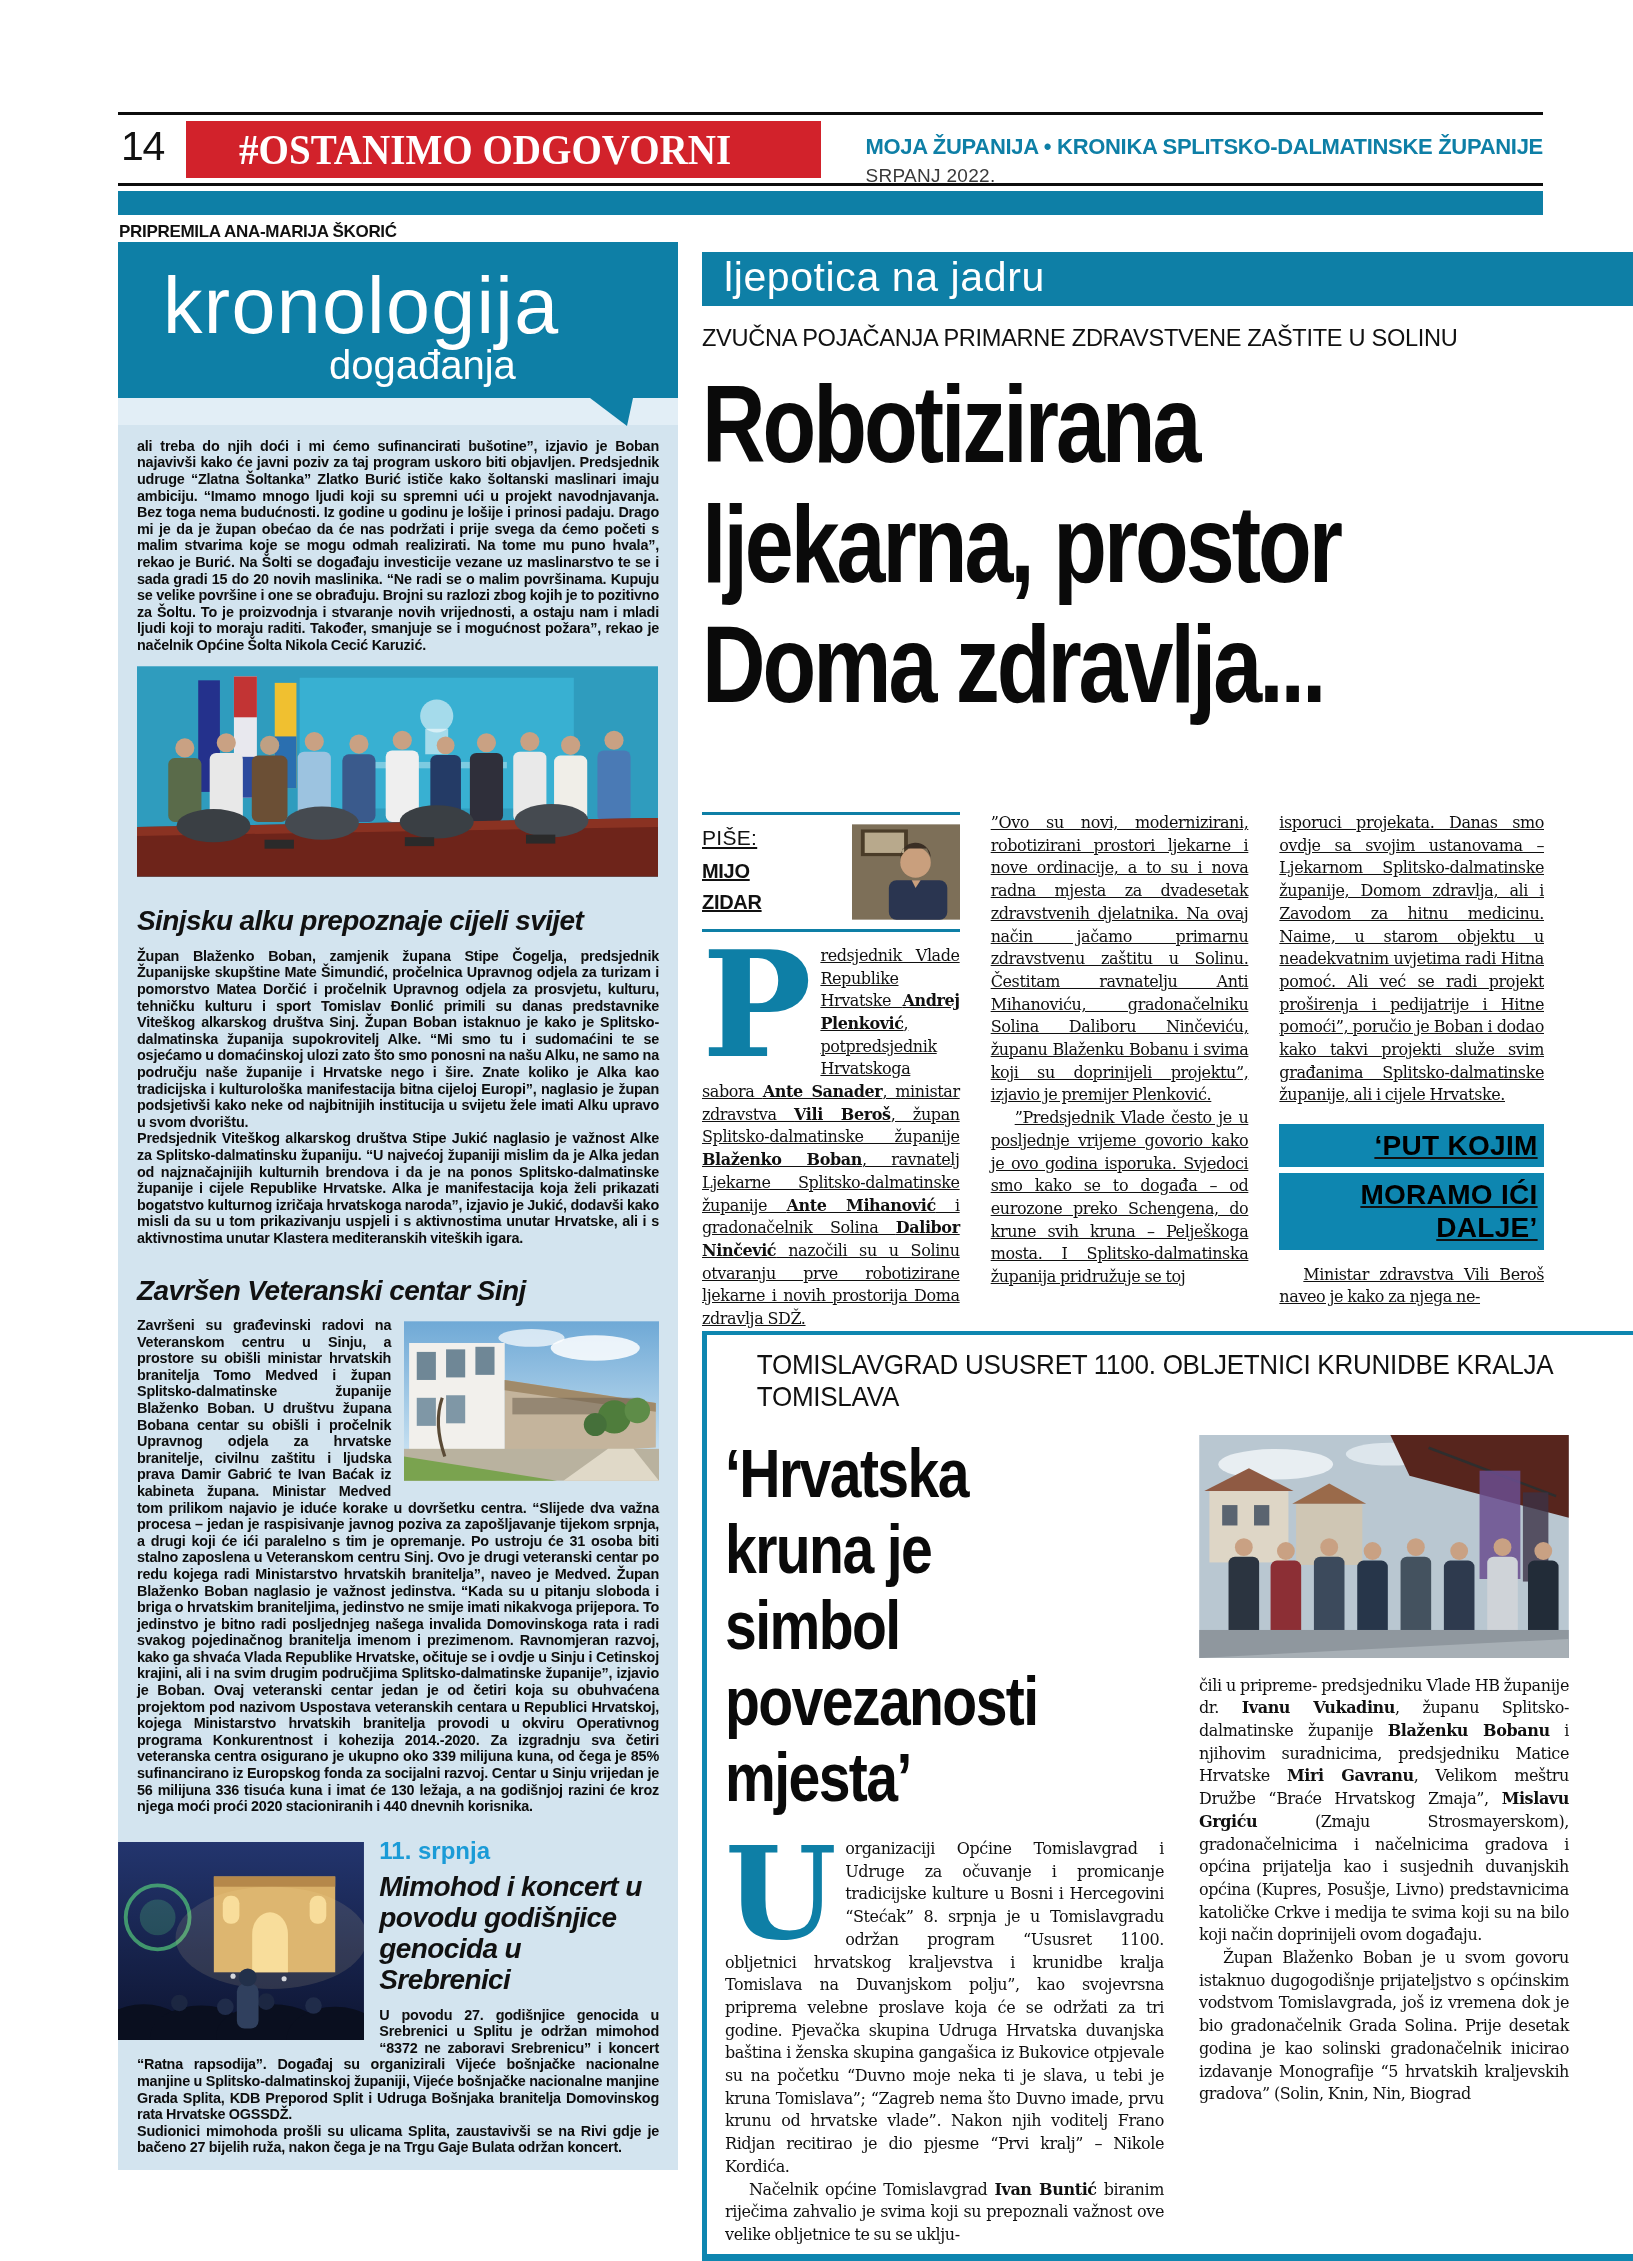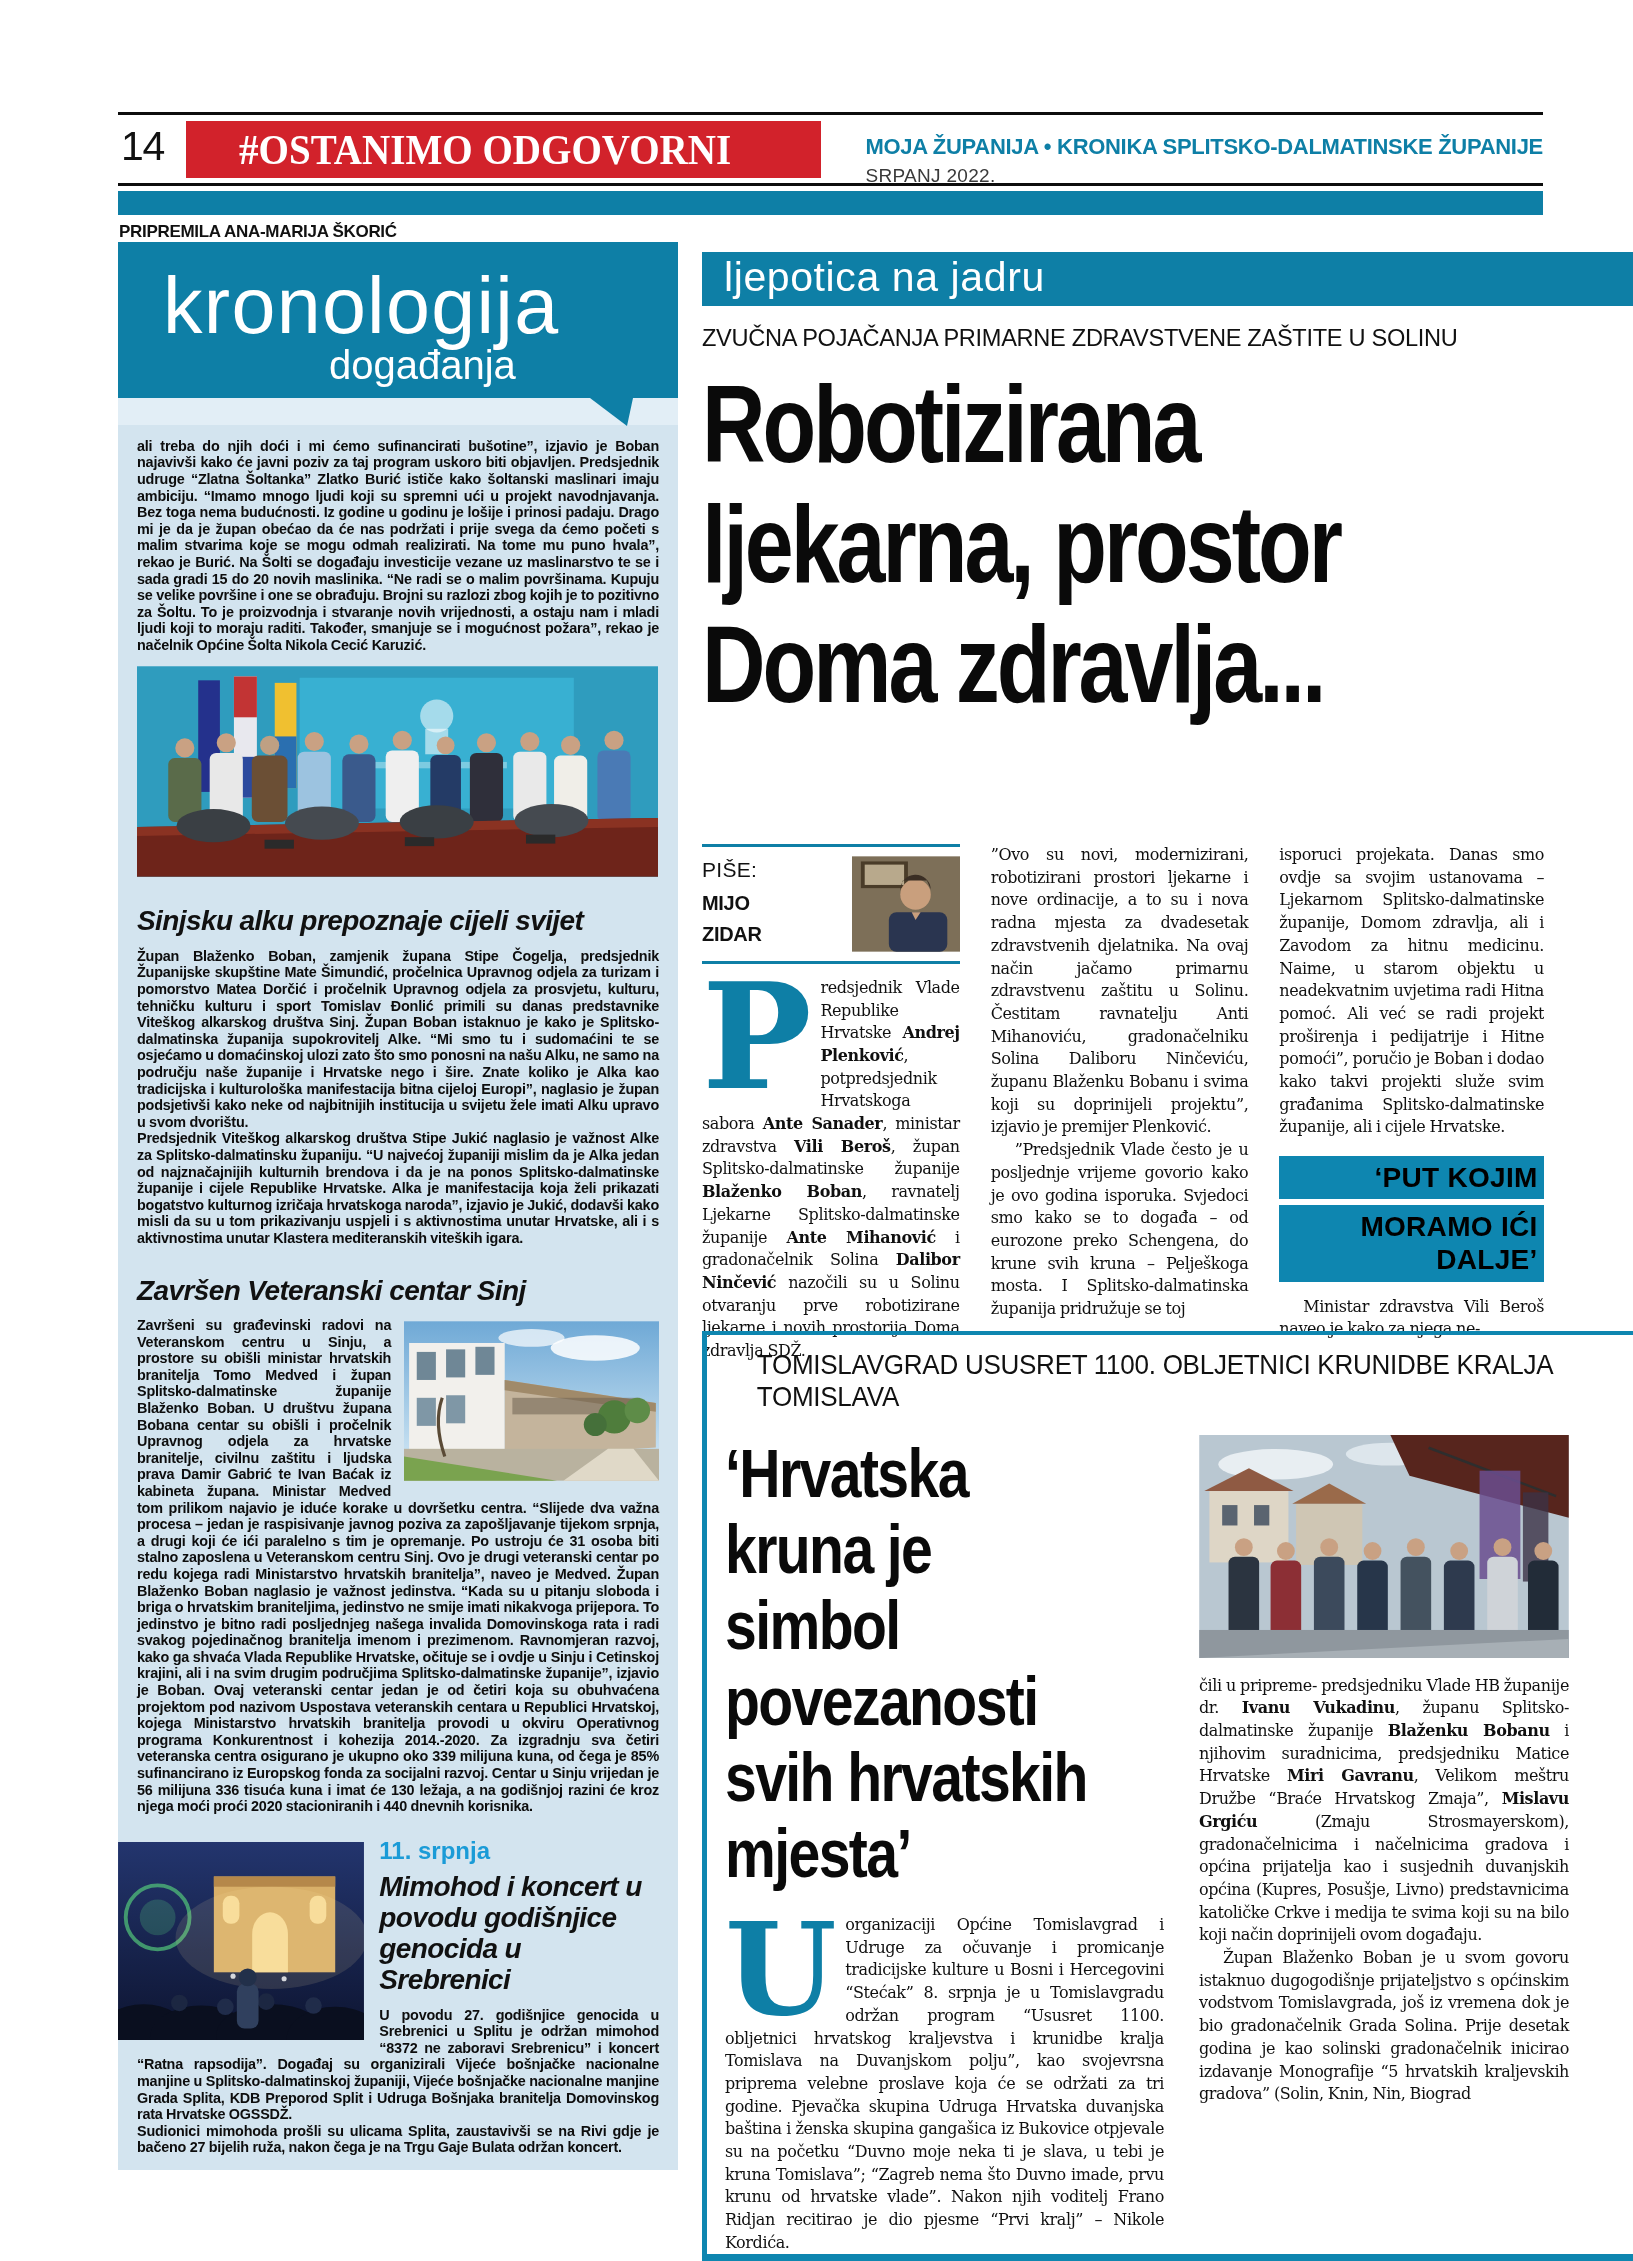--- a/index.html
+++ b/index.html
@@ -41,21 +41,21 @@
   #sec3h{margin-top:3.8px;}
   .clearfix::after{content:"";display:block;clear:both;}
 
   
   #main{position:absolute;left:702px;top:252px;width:842px;}
   #main-banner{width:1008px;height:54px;background:#0e7fa6;color:#fff;font-size:41px;
                line-height:51px;padding-left:22px;box-sizing:border-box;font-weight:400;letter-spacing:0.6px;}
   #main-kicker{margin-top:19px;font-size:23.6px;font-weight:500;letter-spacing:-0.3px;}
   #main-headline{margin-top:11.5px;font-weight:900;color:#0a0a0a;}
   #main-headline .hl{font-size:110px;line-height:120px;letter-spacing:-3.8px;transform:scaleX(0.80);}
-  #cols{position:absolute;left:0;top:592px;width:842px;height:531px;display:flex;overflow:hidden;}
+  #cols{position:absolute;left:0;top:560px;width:842px;height:531px;display:flex;overflow:hidden;text-decoration:underline;}
   .col{width:258px;margin-right:31px;}
   .col:last-child{margin-right:0;width:265px;}
   .serif{font-family:"DejaVu Serif","Liberation Serif",serif;font-size:16px;line-height:22.7px;
          text-align:justify;letter-spacing:-0.4px;word-spacing:-0.6px;color:#101010;}
   .serif b{font-weight:700;}
   .ind{text-indent:24px;margin-top:0;}
   p{margin:0;}
   #byline{border-top:3.2px solid #0e7fa6;border-bottom:3.2px solid #0e7fa6;
           display:flex;justify-content:space-between;align-items:center;
           padding:9px 0;margin-bottom:12.8px;}
@@ -279,21 +279,20 @@
   </div>
 
   <div id="tomis">
     <div id="tbanner">TOMISLAVGRAD USUSRET 1100. OBLJETNICI KRUNIDBE KRALJA TOMISLAVA</div>
     <div id="tcols">
       <div id="tcolA">
         <h1 id="thead">
           <div><span class="cx hl">‘Hrvatska</span></div>
           <div><span class="cx hl">kruna je simbol</span></div>
           <div><span class="cx hl">povezanosti</span></div>
-          <div><span class="cx hl">svih hrvatskih</span></div>
           <div><span class="cx hl">mjesta’</span></div>
         </h1>
         <p class="serif"><span class="dropcap u">U</span><span></span><span>organizaciji Općine Tomislavgrad i Udruge za očuvanje i promicanje tradicijske kulture u Bosni i Hercegovini “Stećak” 8. srpnja je u Tomislavgradu održan program “Ususret 1100. obljetnici hrvatskog kraljevstva i krunidbe kralja Tomislava na Duvanjskom polju”, kao svojevrsna priprema velebne proslave koja će se održati za tri godine. Pjevačka skupina Udruga Hrvatska duvanjska baština i ženska skupina gangašica iz Bukovice otpjevale su na početku “Duvno moje neka ti je slava, u tebi je kruna Tomislava”; “Zagreb nema što Duvno imade, prvu krunu od hrvatske vlade”. Nakon njih voditelj Frano Ridjan recitirao je dio pjesme “Prvi kralj” – Nikole Kordića.</span></p>
         <p class="serif ind"><span><span>Načelnik općine Tomislavgrad </span><b>Ivan Buntić</b><span> biranim riječima zahvalio je svima koji su prepoznali važnost ove velike obljetnice te su se uklju-</span></span></p>
       </div>
       <div id="tcolB">
         <svg id="photo-tomis" width="370" height="223" viewBox="0 0 580 350" aria-label="uzvanici programa u Tomislavgradu">
           <rect width="580" height="350" fill="#b9c7d1"></rect>
           <ellipse cx="120" cy="46" rx="90" ry="24" fill="#e8eef2"></ellipse>
           <ellipse cx="300" cy="30" rx="70" ry="18" fill="#dde6ec"></ellipse>

